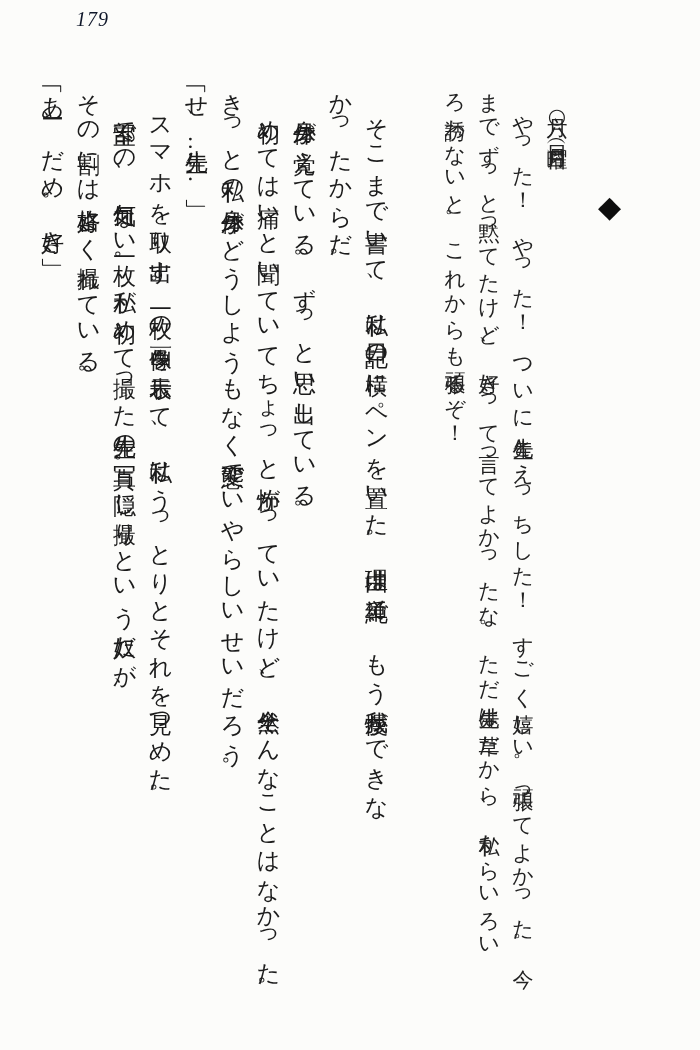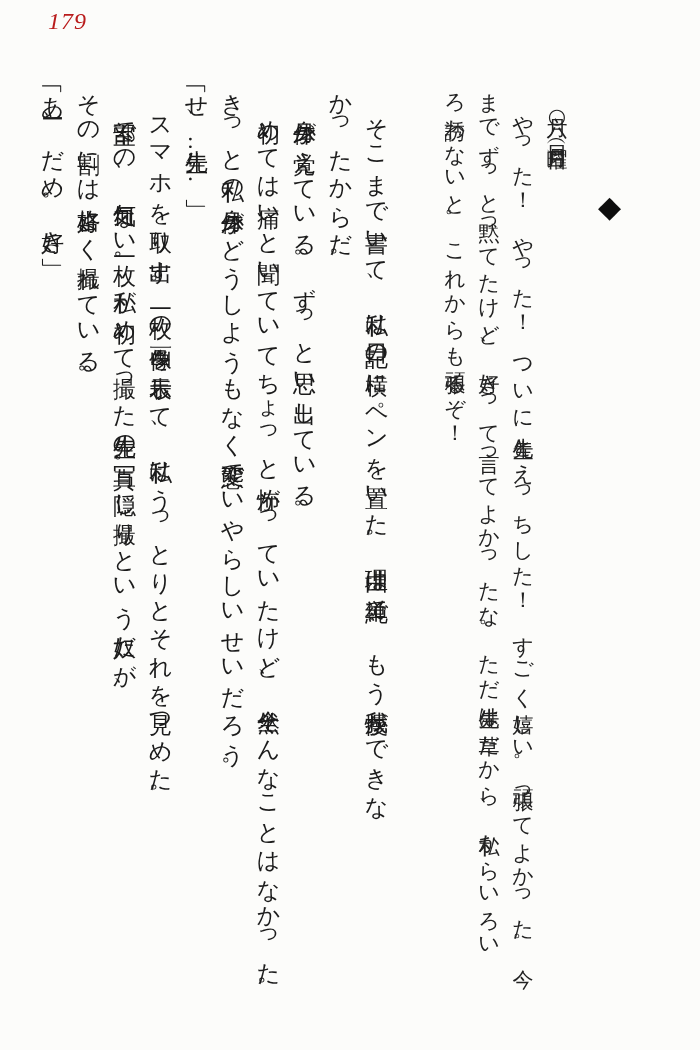--- a/index.html
+++ b/index.html
@@ -11,27 +11,27 @@
     position: relative;
     width: 700px;
     height: 1050px;
     margin: 0 auto;
     background: #fcfcfa;
     overflow: hidden;
     color: #1b1b1b;
   }
   .page-number {
     position: absolute;
-    left: 48px;
+    left: 76px;
     top: 8px;
     font-family: "Liberation Serif", "DejaVu Serif", serif;
     font-style: italic;
-    font-size: 24px;
+    font-size: 20px;
     letter-spacing: 1px;
-    color: #b91c1c;
+    color: #0f172a;
   }
   .section-diamond {
     position: absolute;
     left: 598px;
     top: 192px;
     font-family: "DejaVu Sans", sans-serif;
     font-size: 30px;
     line-height: 1;
     color: #0d0d0d;
   }

